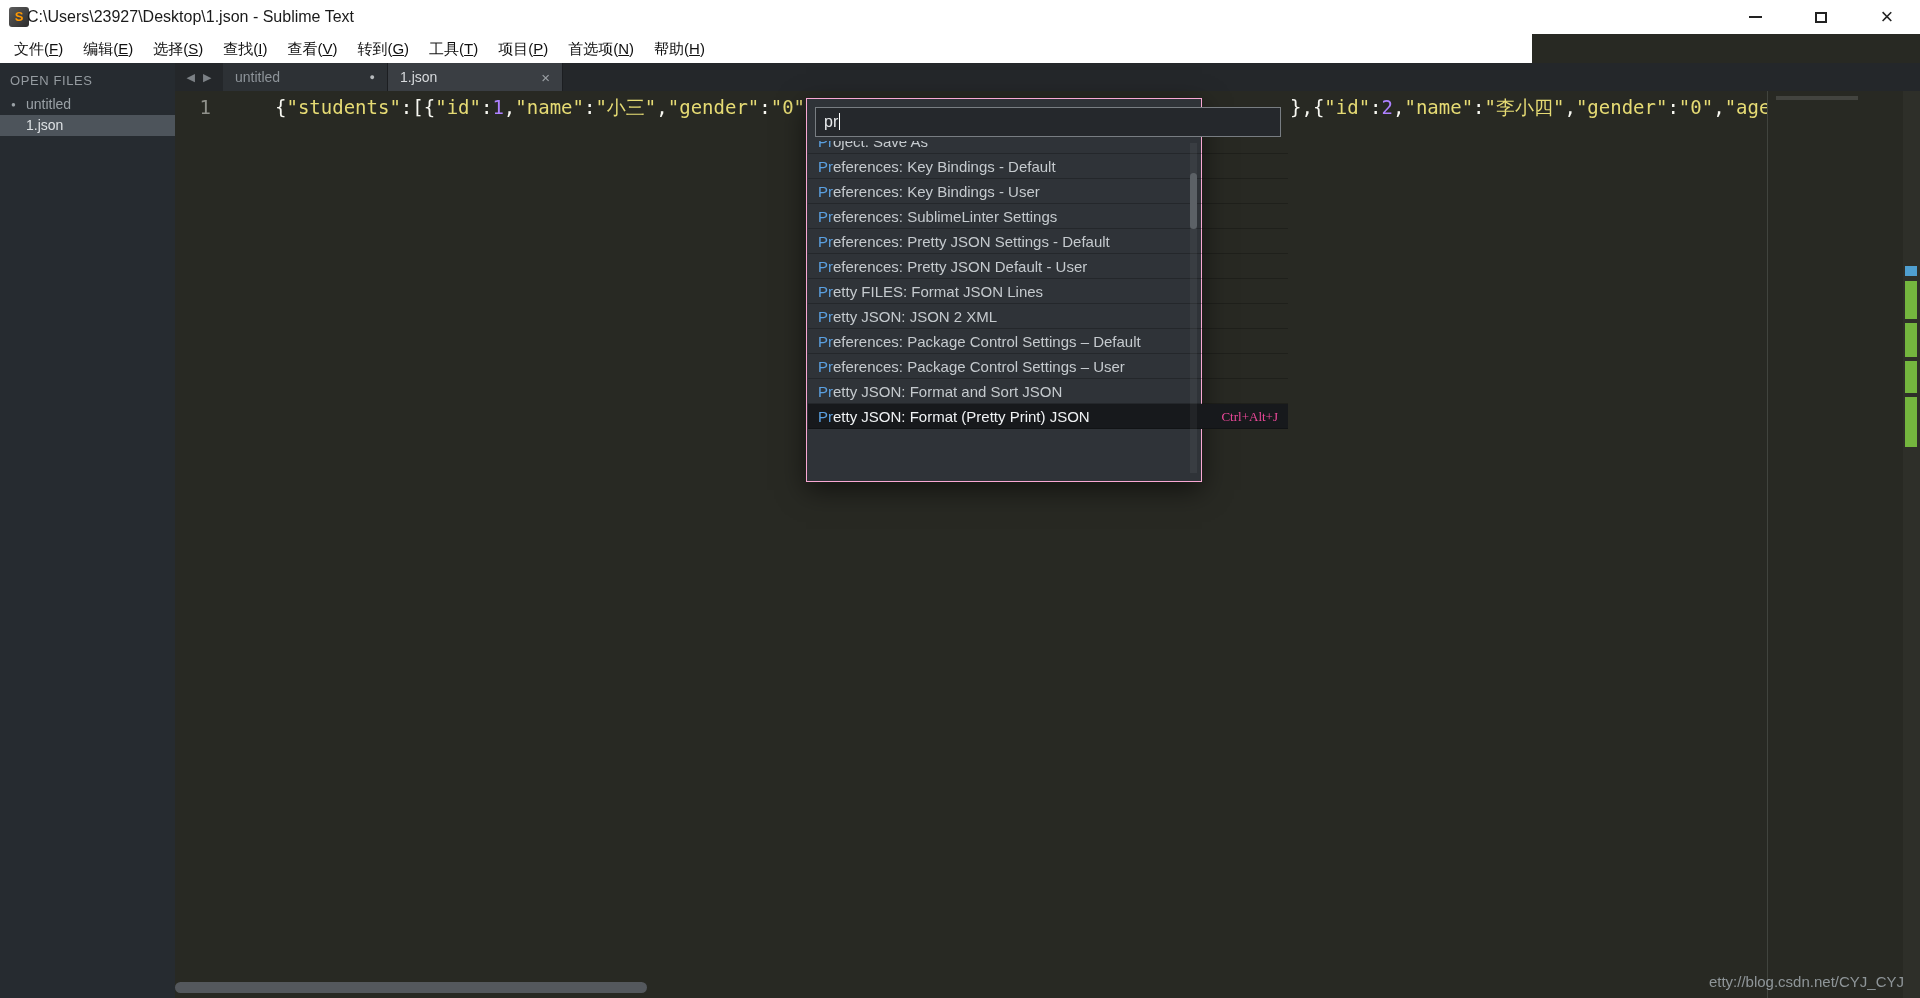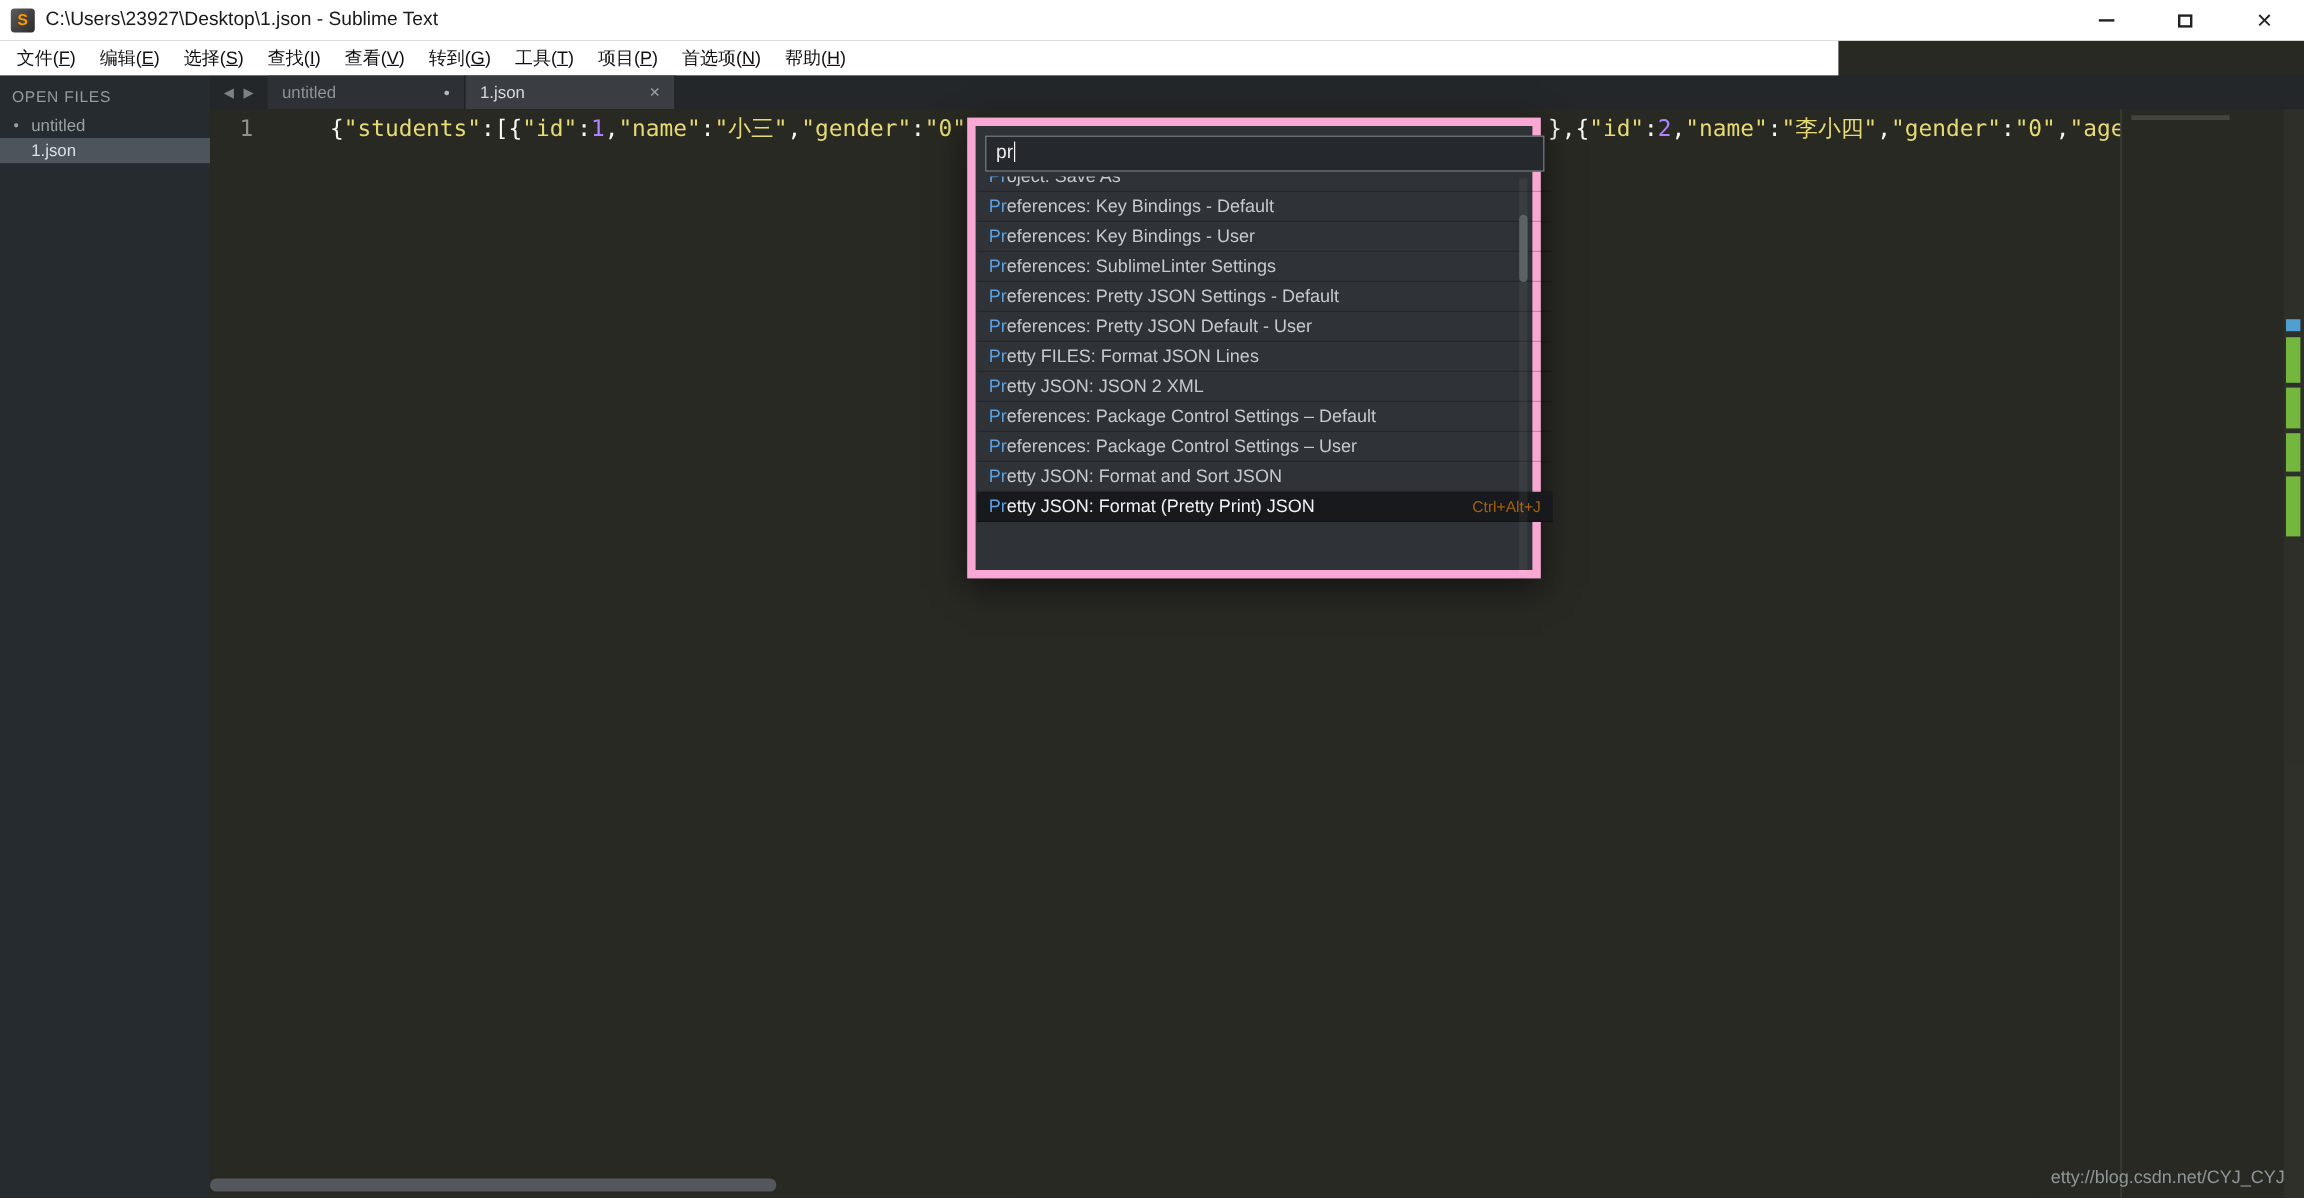--- a/index.html
+++ b/index.html
@@ -5,21 +5,21 @@
   * { margin:0; padding:0; box-sizing:border-box; }
   html,body { width:1920px; height:998px; overflow:hidden; background:#282923;
     font-family:"Liberation Sans","DejaVu Sans",sans-serif; }
   .window { position:absolute; left:0; top:0; width:1920px; height:998px; }
 
   
   .titlebar { position:absolute; left:0; top:0; width:1920px; height:34px; background:#ffffff; }
   .app-icon { position:absolute; left:9px; top:7px; width:20px; height:20px; border-radius:3px;
     background:linear-gradient(135deg,#5c5c5c,#2b2b2b); color:#ff9800; font-weight:bold;
     font-size:13px; line-height:20px; text-align:center; }
-  .title-text { position:absolute; left:38px; top:0; height:34px; line-height:34px;
+  .title-text { position:absolute; left:27px; top:0; height:34px; line-height:34px;
     font-size:16px; color:#1a1a1a; white-space:nowrap; }
   .win-controls { position:absolute; right:0; top:0; height:34px; display:flex; }
   .win-btn { width:66px; height:34px; display:flex; align-items:center; justify-content:center; color:#222; }
   .ic-min { width:13px; height:2px; background:#222; }
   .ic-max { width:12px; height:11px; border:2px solid #222; }
   .ic-close { font-size:22px; line-height:22px; color:#222; }
 
   
   .menubar { position:absolute; left:0; top:34px; width:1532px; height:29px; background:#ffffff;
     display:flex; align-items:center; padding-left:4px; }
@@ -68,33 +68,33 @@
   .mark { position:absolute; left:2px; width:12px; }
   .mark-blue { background:#4f9fd0; }
   .mark-green { background:#74b63e; }
 
   .hscroll-track { position:absolute; left:175px; top:981px; width:1592px; height:13px; }
   .hscroll-thumb { position:absolute; left:0; top:1px; width:472px; height:11px; border-radius:6px; background:#54585d; }
 
   .watermark { position:absolute; right:16px; bottom:8px; font-size:15px; color:#a8b0b6; opacity:0.8; }
 
   
-  .palette { position:absolute; left:806px; top:98px; width:478px; height:384px; background:#2f3338;
-    border:7px solid #f9a8d4; box-shadow:0 8px 26px rgba(0,0,0,0.55); z-index:10; }
+  .palette { position:absolute; left:806px; top:98px; width:396px; height:384px; background:#2f3338;
+    border:1px solid #f9a8d4; box-shadow:0 8px 26px rgba(0,0,0,0.55); z-index:10; }
   .palette-input { position:absolute; left:8px; top:8px; width:466px; height:30px; background:#25282c;
     border:1px solid #787d82; color:#e9ebed; font-size:16px; line-height:28px; padding-left:8px; }
   .caret { display:inline-block; width:1px; height:17px; background:#ffffff; vertical-align:-3px; margin-left:1px; }
   .palette-list-clip { position:absolute; left:1px; top:42px; width:480px; height:338px; overflow:hidden; }
   .palette-list-inner { margin-top:-12px; }
   .palette-item { position:relative; height:25px; line-height:25px; padding:0 34px 0 10px; font-size:15px;
     color:#c5cace; white-space:nowrap; border-bottom:1px solid rgba(0,0,0,0.22); overflow:hidden; }
   .palette-item .hl { color:#5ba0e0; }
   .palette-item.selected { background:#17191c; color:#f0f2f4; }
   .palette-item .shortcut { position:absolute; right:10px; top:0; font-size:13px; color:#8b9095; }
-  .palette-item.selected .shortcut { color:#a16207; }
+  .palette-item.selected .shortcut { color:#ec4899;font-family:Liberation Serif, serif; }
   .palette-scroll-track { position:absolute; right:4px; top:44px; width:7px; height:330px; background:rgba(255,255,255,0.05); }
   .palette-scroll-thumb { position:absolute; right:4px; top:74px; width:7px; height:56px; border-radius:4px; background:#5c6166; }
 </style>
 </head>
 <body>
 
 <div class="window">
 
   <div class="titlebar">
     <div class="app-icon">S</div>

